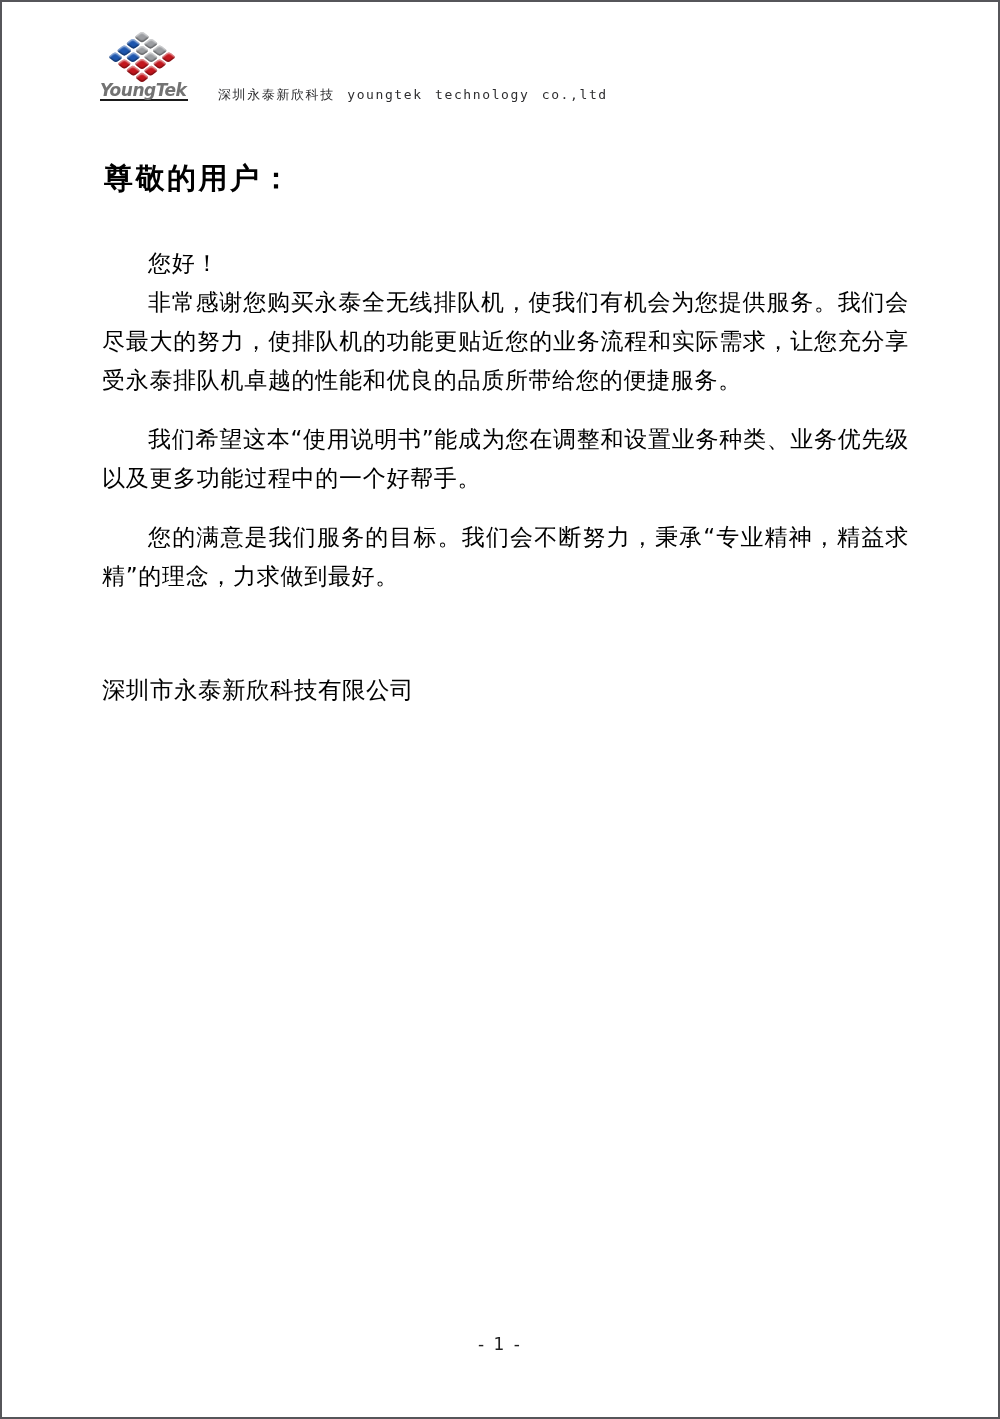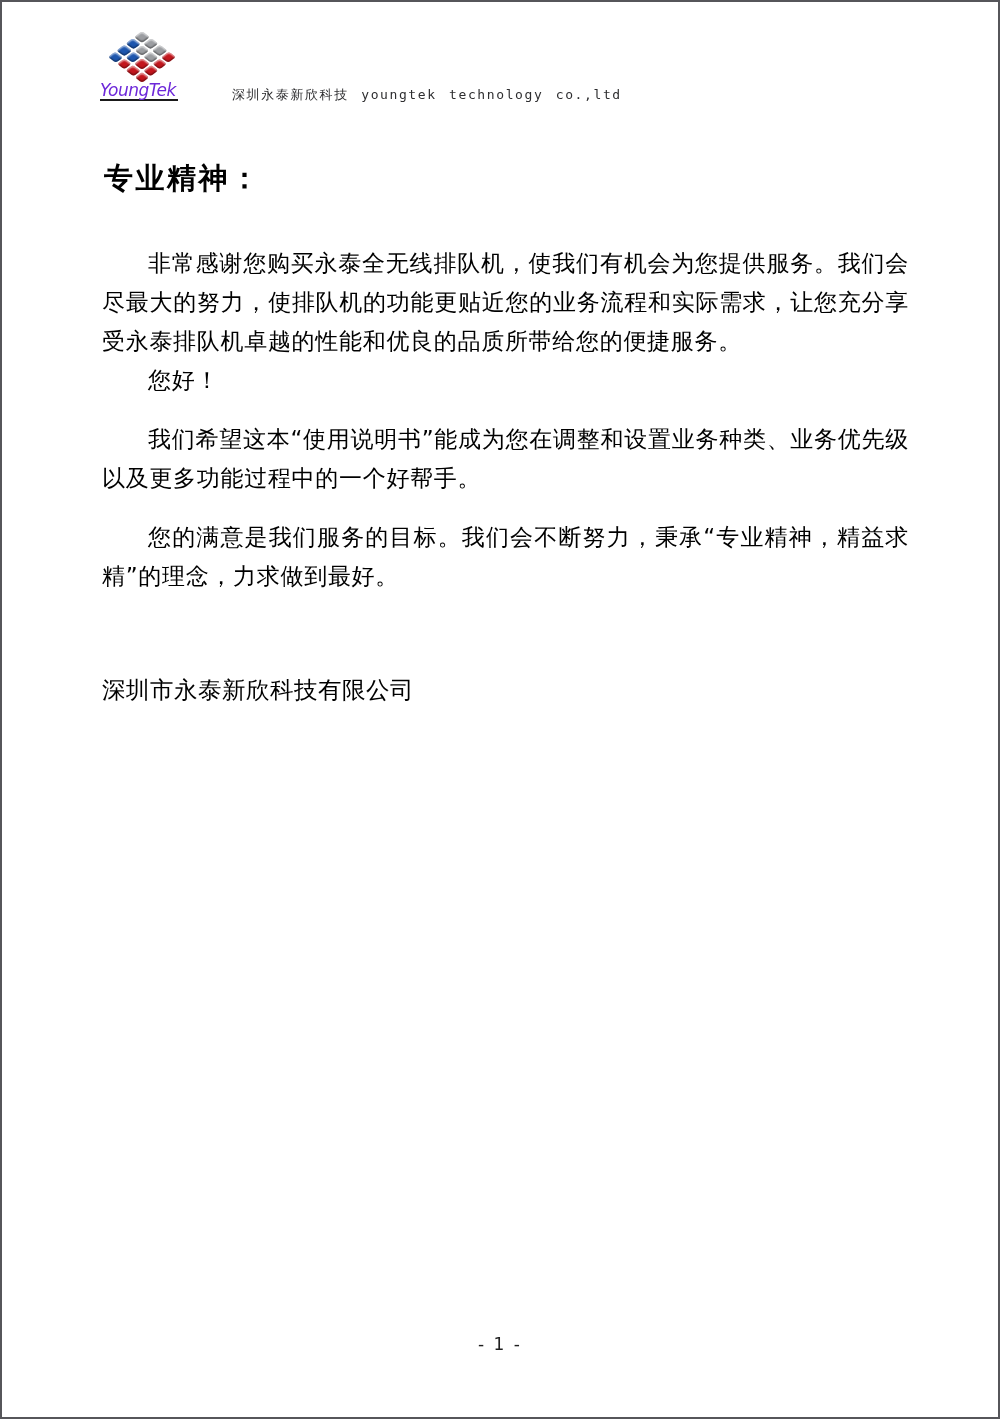--- a/index.html
+++ b/index.html
@@ -49,39 +49,38 @@
   .dcell {
     border-radius: 3px;
     box-shadow: inset 1.5px 1.5px 1.5px rgba(255,255,255,0.55),
                 inset -1.5px -1.5px 1.5px rgba(0,0,0,0.35);
   }
   .brand {
     position: absolute;
     left: 0px;
     top: 55px;
     font-size: 17px;
-    font-weight: normal;
+    font-weight: bold;
     font-style: italic;
     letter-spacing: -0.5px;
-    color: #6d28d9;
+    color: #737373;
     border-bottom: 2px solid #1a1a1a;
     padding: 0 2px 1px 0;
     line-height: 15px;
   }
   .tagline {
     position: absolute;
     left: 118px;
     top: 58px;
     font-size: 13px;
     letter-spacing: 1.6px;
     word-spacing: 3px;
     color: #2e2e30;
     white-space: nowrap;
     font-family: "DejaVu Sans Mono", "DejaVu Sans", monospace;
-    margin-left: 14px;
   }
 
   
   .heading {
     position: absolute;
     left: 102px;
     top: 157px;
     font-size: 29px;
     font-weight: 600;
     letter-spacing: 2.5px;
@@ -152,25 +151,25 @@
           <div class="dcell" style="background-color: rgb(29, 86, 174);"></div>
           <div class="dcell" style="background-color: rgb(195, 22, 29);"></div>
           <div class="dcell" style="background-color: rgb(195, 22, 29);"></div>
           <div class="dcell" style="background-color: rgb(195, 22, 29);"></div>
         </div>
     </div>
     <div class="brand">YoungTek</div>
     <div class="tagline">深圳永泰新欣科技 youngtek technology co.,ltd</div>
   </div>
 
-  <div class="heading">专业精神：</div>
+  <div class="heading">尊敬的用户：</div>
 
   <div class="body-text">
+    <p>您好！</p>
     <p>非常感谢您购买永泰全无线排队机，使我们有机会为您提供服务。我们会尽最大的努力，使排队机的功能更贴近您的业务流程和实际需求，让您充分享受永泰排队机卓越的性能和优良的品质所带给您的便捷服务。</p>
-    <p>您好！</p>
     <p class="spaced">我们希望这本“使用说明书”能成为您在调整和设置业务种类、业务优先级以及更多功能过程中的一个好帮手。</p>
     <p class="spaced">您的满意是我们服务的目标。我们会不断努力，秉承“专业精神，精益求精”的理念，力求做到最好。</p>
   </div>
 
   <div class="signature">深圳市永泰新欣科技有限公司</div>
 
   <div class="footer">- 1 -</div>
 
 </div>
 

